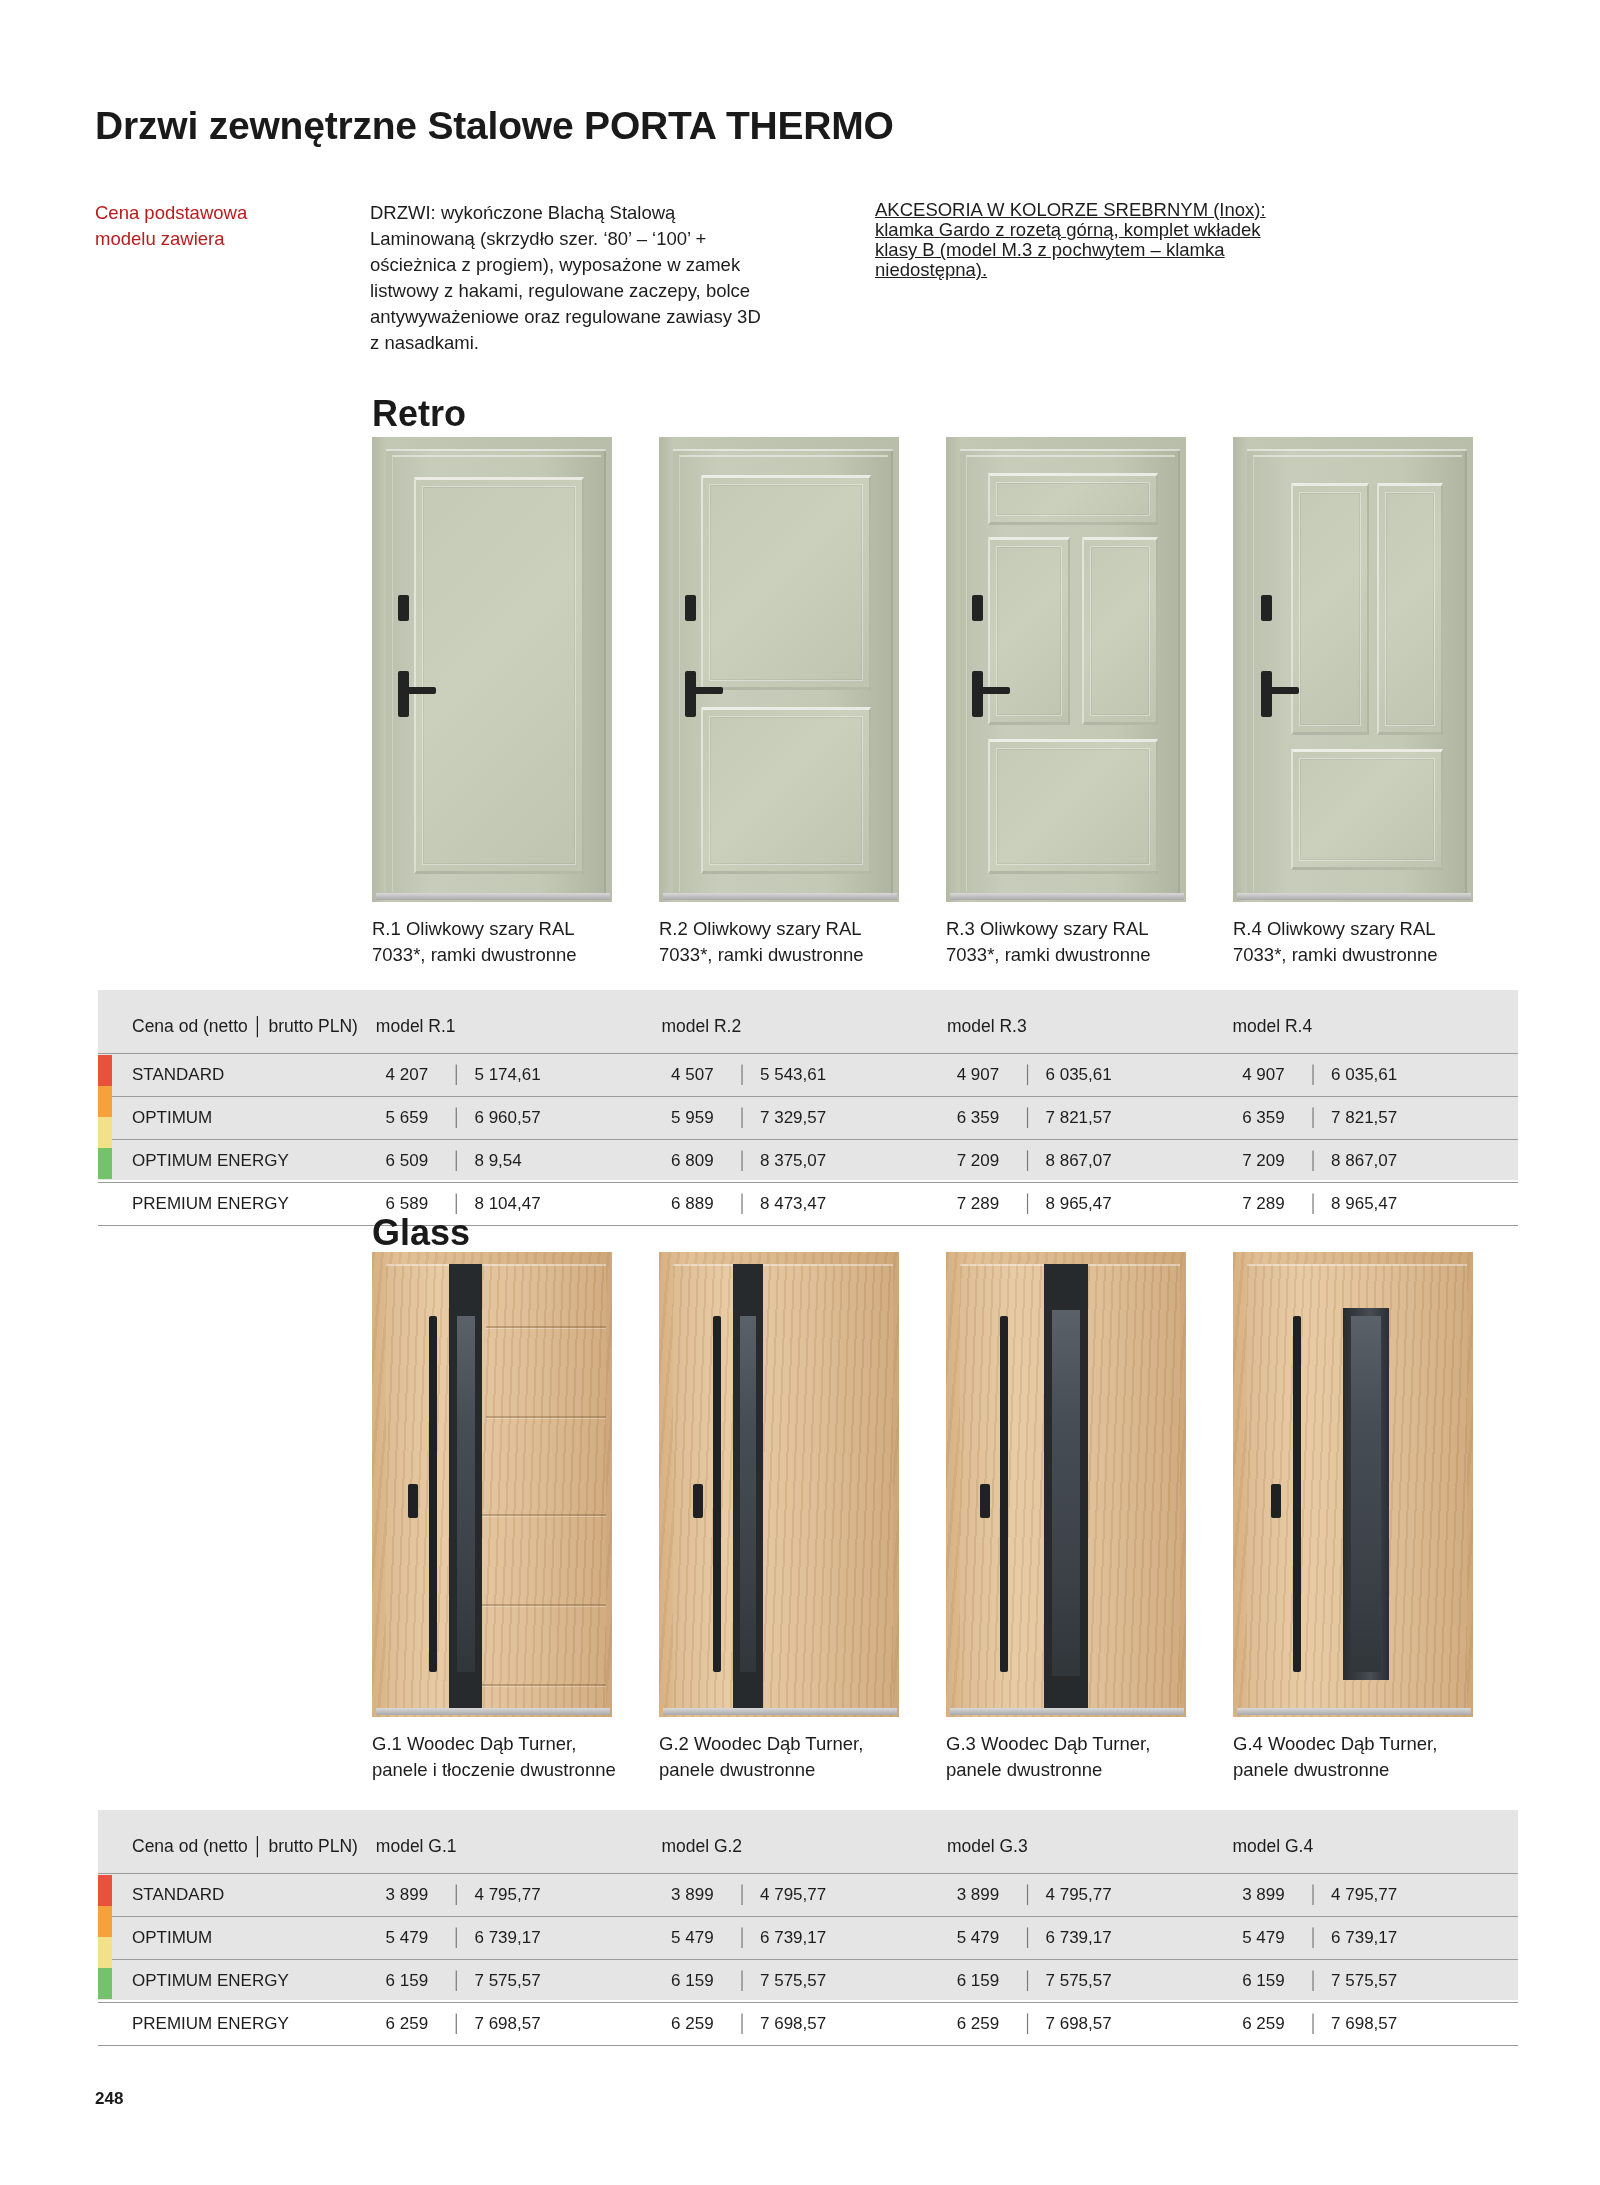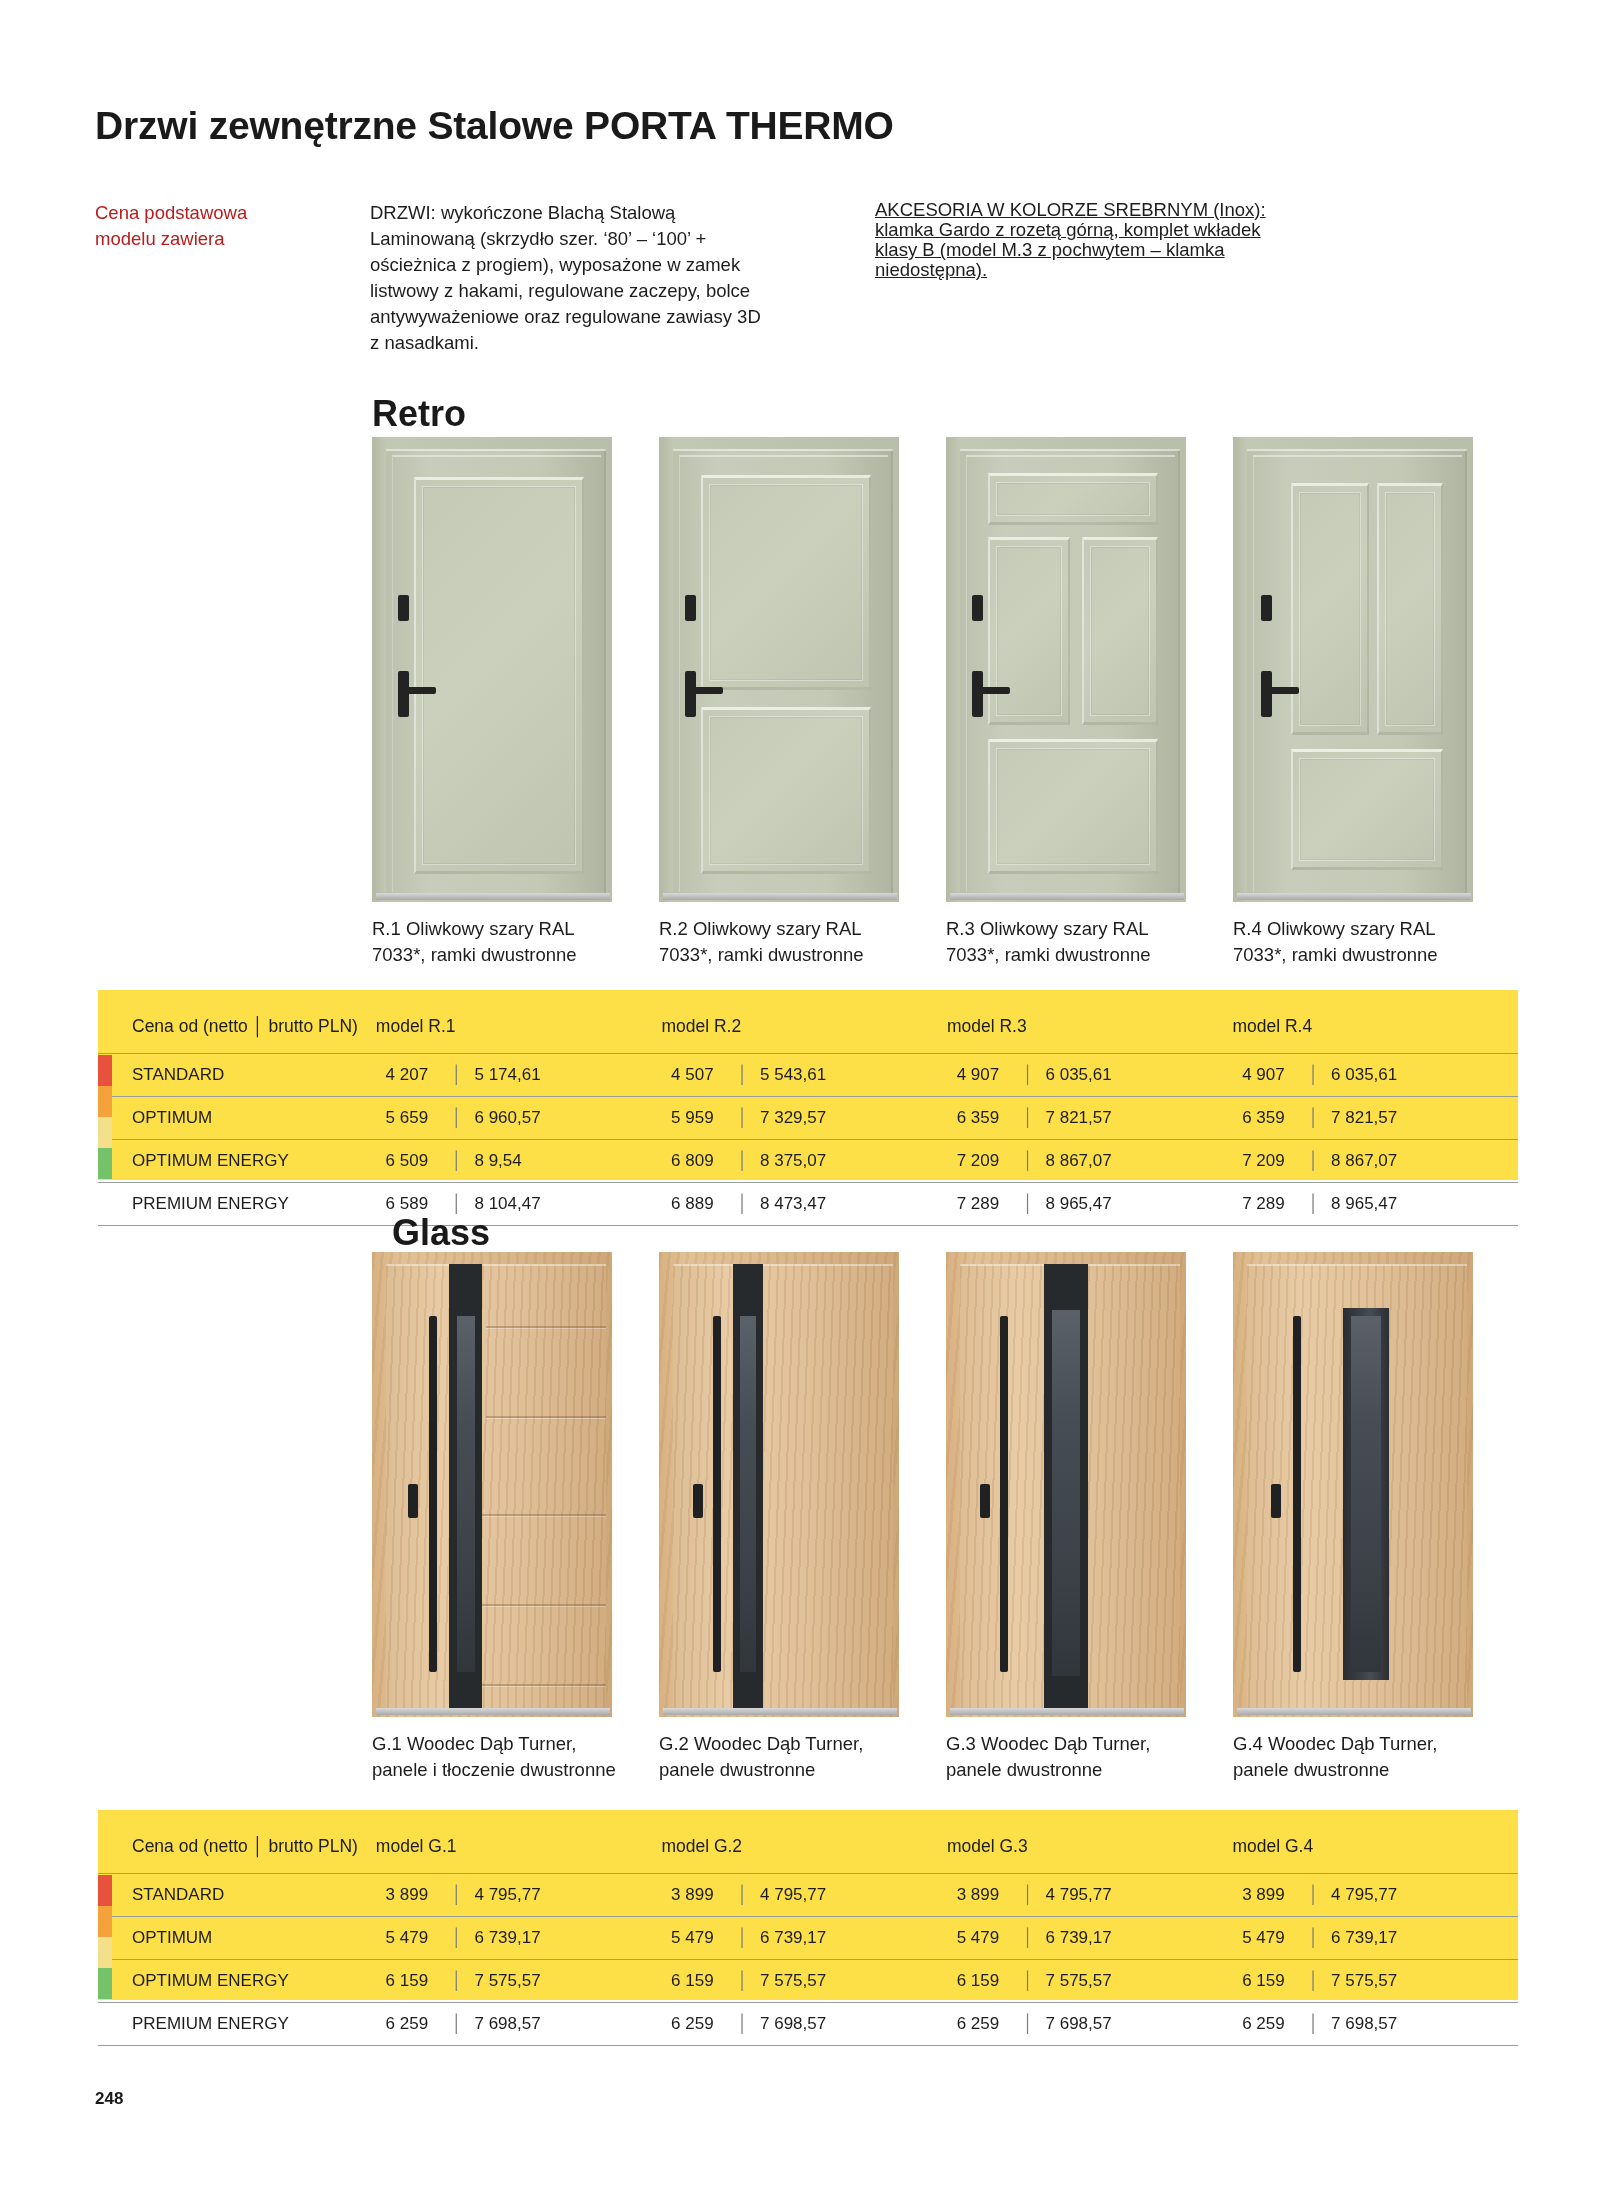--- a/index.html
+++ b/index.html
@@ -174,21 +174,21 @@
   }
   .threshold {
     position: absolute;
     left: 4px; right: 2px; bottom: 2px; height: 7px;
     background: linear-gradient(180deg,#d9d9d9,#a9a9a9);
   }
 
   
   .price-table {
     position: absolute;
-    background: #fde047;
+    background: #e5e5e5;
     padding: 0;
   }
   .pt-inner { position: relative; width: 100%; height: 100%; padding: 26px 0 22px 0; }
   table.prices {
     border-collapse: collapse;
     width: 100%;
     font-size: 17px;
     color: #1d1d1d;
   }
   table.prices th {
@@ -358,21 +358,21 @@
             <td><span class="netto">6 589</span><span class="sep">│</span><span class="brutto">8 104,47</span></td>
             <td><span class="netto">6 889</span><span class="sep">│</span><span class="brutto">8 473,47</span></td>
             <td><span class="netto">7 289</span><span class="sep">│</span><span class="brutto">8 965,47</span></td>
             <td><span class="netto">7 289</span><span class="sep">│</span><span class="brutto">8 965,47</span></td>
           </tr>
         </tbody>
       </table>
     </div>
   </div>
 
-  <div class="section-heading" style="left:392px; top:1212px;">Glass</div>
+  <div class="section-heading" style="left:372px; top:1212px;">Glass</div>
 
   <div class="gallery" style="left:372px; top:1252px;">
 
     <div class="door-cell" style="width:287px;">
       <div class="door-photo">
         <div class="wood-frame"></div>
         <div class="wood-leaf">
           <div class="wood-groove" style="top:62px; left:100px;"></div>
           <div class="wood-groove" style="top:152px; left:100px;"></div>
           <div class="wood-groove" style="top:250px; left:96px;"></div>

